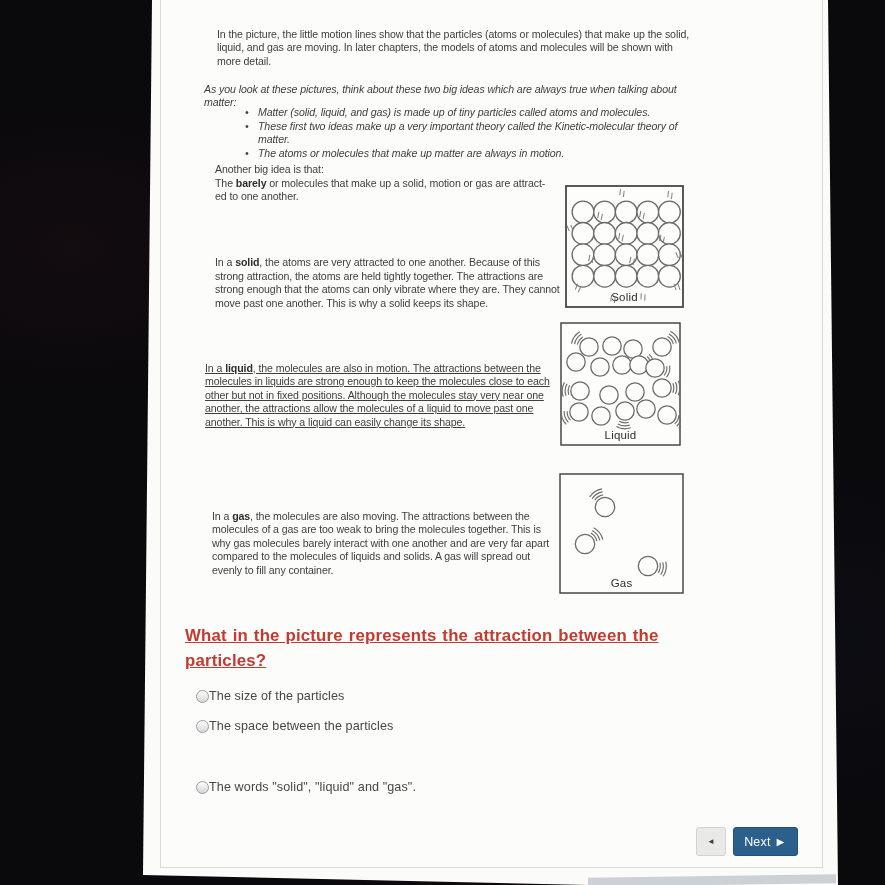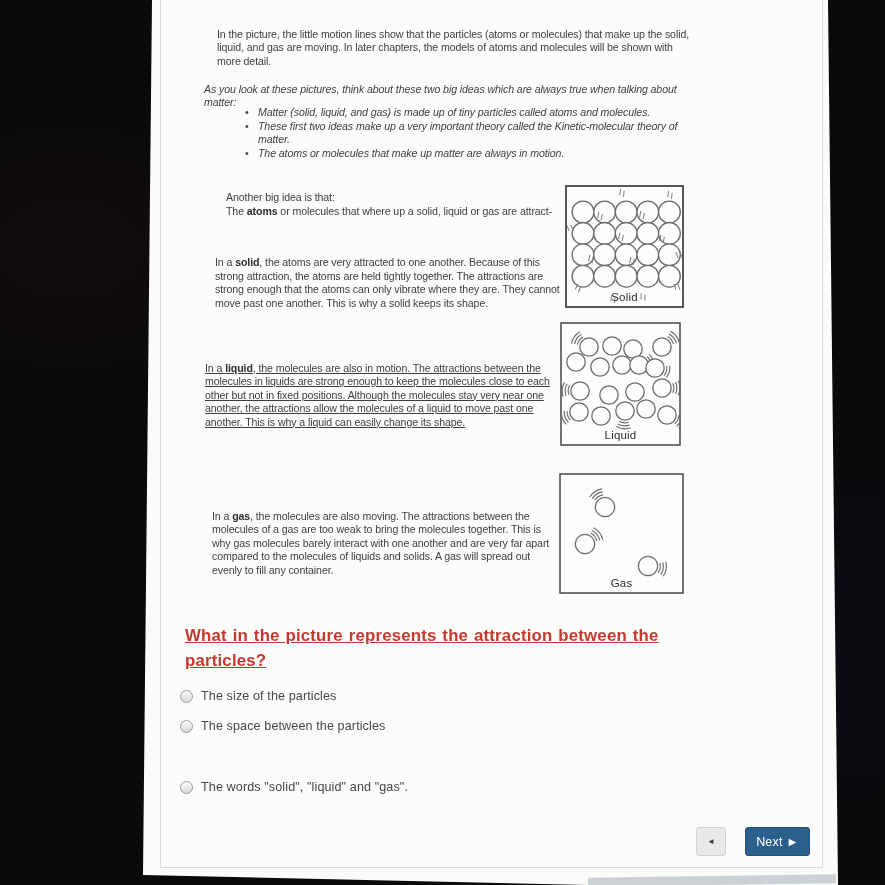--- a/index.html
+++ b/index.html
@@ -16,45 +16,45 @@
     border:1px solid #d9d9d8;background:#fcfcfb;}
   .screen-edge{position:absolute;left:588px;top:876px;width:248px;height:9px;
     background:#ccd1d5;transform:rotate(-0.8deg);}
   .para{position:absolute;font-size:10.6px;line-height:13.5px;color:#3e3e3e;letter-spacing:-0.1px;}
   .para b{color:#2d2d2d;}
   .p-intro{left:217px;top:17px;width:478px;}
   .p-bigideas{left:204px;top:72px;width:478px;font-style:italic;}
   .bullets{left:238px;top:99px;width:452px;margin:7px;padding:0;list-style:none;font-style:italic;}
   .bullets li{position:relative;padding-left:13px;margin:0;}
   .bullets li::before{content:"\2022";position:absolute;left:0;top:0;color:#3e3e3e;}
-  .p-another{left:226px;top:163px;width:352px;margin-top:28px;}
+  .p-another{left:215px;top:163px;width:352px;}
   .p-another .nowrap{white-space:nowrap;}
   .p-solid{left:215px;top:220px;width:348px;margin-top:36px;}
   .p-liquid{left:205px;top:351px;width:346px;text-decoration:underline;}
   .p-gas{left:212px;top:499px;width:340px;}
   .diagram{position:absolute;background:#fdfdfc;}
   #diagram-solid{left:565px;top:185px;width:119px;height:123px;}
   #diagram-liquid{left:560px;top:322px;width:121px;height:124px;}
   #diagram-gas{left:559px;top:473px;width:125px;height:121px;}
   .dlabel{position:absolute;left:0;right:0;bottom:5px;text-align:center;
     font-size:11.5px;color:#2f2f2f;letter-spacing:.2px;}
   .question{position:absolute;left:185px;top:623px;width:556px;
     font-size:16.8px;font-weight:700;line-height:25px;color:#c5392e;
     letter-spacing:.2px;word-spacing:1px;text-decoration:underline;}
-  .option{position:absolute;left:180px;display:flex;align-items:center;gap:8px;cursor:pointer;}
+  .option{position:absolute;left:196px;display:flex;align-items:center;cursor:pointer;}
   .option .radio{width:11px;height:11px;border-radius:50%;flex:0 0 auto;
     border:1px solid #9b9b9b;background:linear-gradient(#fdfdfd,#d7d7d7);}
   .option .olabel{font-size:12.6px;color:#464646;letter-spacing:.1px;}
   #opt1{top:689px}#opt2{top:719px}#opt3{top:750px}#opt4{top:780px}
   .btn{position:absolute;top:827px;height:29px;border-radius:3px;box-sizing:border-box;
     display:flex;align-items:center;justify-content:center;cursor:pointer;}
   .btn-back{left:696px;width:30px;background:#e9e9e8;border:1px solid #d2d2d1;
     color:#3b3b3b;font-size:8px;}
   .btn-next{left:733px;width:65px;background:#2b608c;border:1px solid #23507a;
-    color:#ffffff;font-size:12.5px;letter-spacing:.2px;margin-left:12px;}
+    color:#ffffff;font-size:12.5px;letter-spacing:.2px;}
 </style>
 </head>
 <body>
 
 <div id="stage">
   <div class="card"></div>
   <div class="panel"></div>
   <div class="screen-edge"></div>
 
   <p class="para p-intro">In the picture, the little motion lines show that the particles (atoms or molecules) that make up the solid, liquid, and gas are moving. In later chapters, the models of atoms and molecules will be shown with more detail.</p>
@@ -62,21 +62,22 @@
   <p class="para p-bigideas">As you look at these pictures, think about these two big ideas which are always true when talking about matter:</p>
 
   <ul class="bullets para">
     <li>Matter (solid, liquid, and gas) is made up of tiny particles called atoms and molecules.</li>
     <li>These first two ideas make up a very important theory called the Kinetic-molecular theory of matter.</li>
     <li>The atoms or molecules that make up matter are always in motion.</li>
   </ul>
 
   <div class="para p-another">
     <div>Another big idea is that:</div>
-    <div class="nowrap"><span>The </span><b>atoms</b><span> or molecules that where up a solid, liquid or gas are attract-</span></div>
+    <div class="nowrap"><span>The </span><b>barely</b><span> or molecules that make up a solid, motion or gas are attract-</span></div>
+    <div>ed to one another.</div>
   </div>
 
   <p class="para p-solid"><span>In a </span><b>solid</b><span>, the atoms are very attracted to one another. Because of this strong attraction, the atoms are held tightly together. The attractions are strong enough that the atoms can only vibrate where they are. They cannot move past one another. This is why a solid keeps its shape.</span></p>
 
   <p class="para p-liquid"><span>In a </span><b>liquid</b><span>, the molecules are also in motion. The attractions between the molecules in liquids are strong enough to keep the molecules close to each other but not in fixed positions. Although the molecules stay very near one another, the attractions allow the molecules of a liquid to move past one another. This is why a liquid can easily change its shape.</span></p>
 
   <p class="para p-gas"><span>In a </span><b>gas</b><span>, the molecules are also moving. The attractions between the molecules of a gas are too weak to bring the molecules together. This is why gas molecules barely interact with one another and are very far apart compared to the molecules of liquids and solids. A gas will spread out evenly to fill any container.</span></p>
 
   <div class="diagram" id="diagram-solid">
       <svg viewBox="0 0 119 123" preserveAspectRatio="none" style="position: absolute; left: 0px; top: 0px; width: 100%; height: 100%;">

